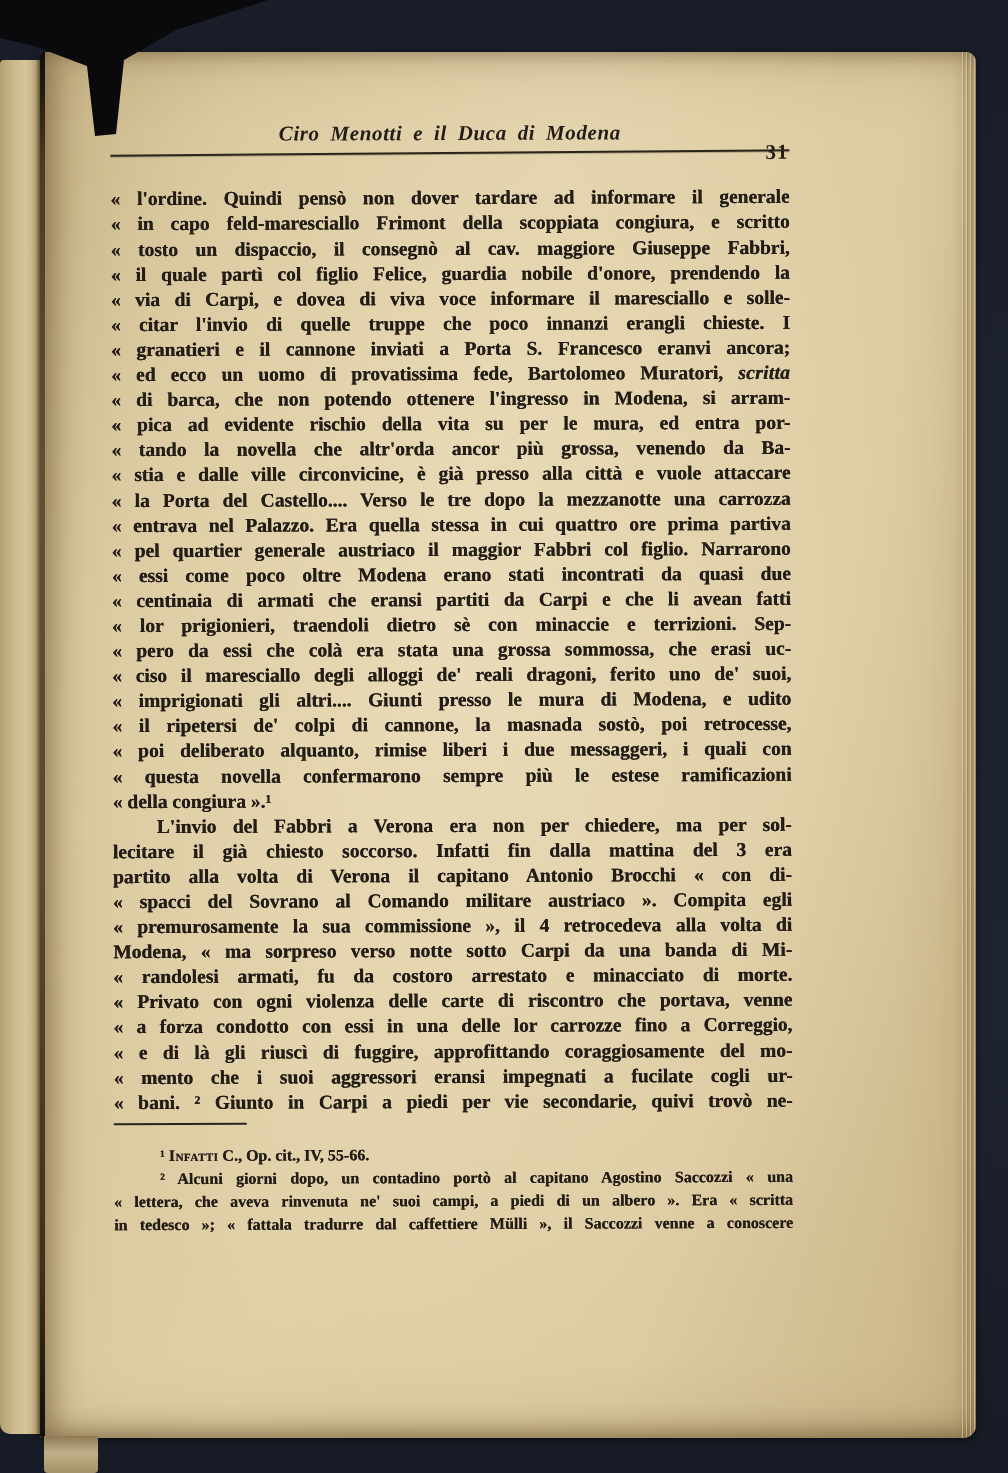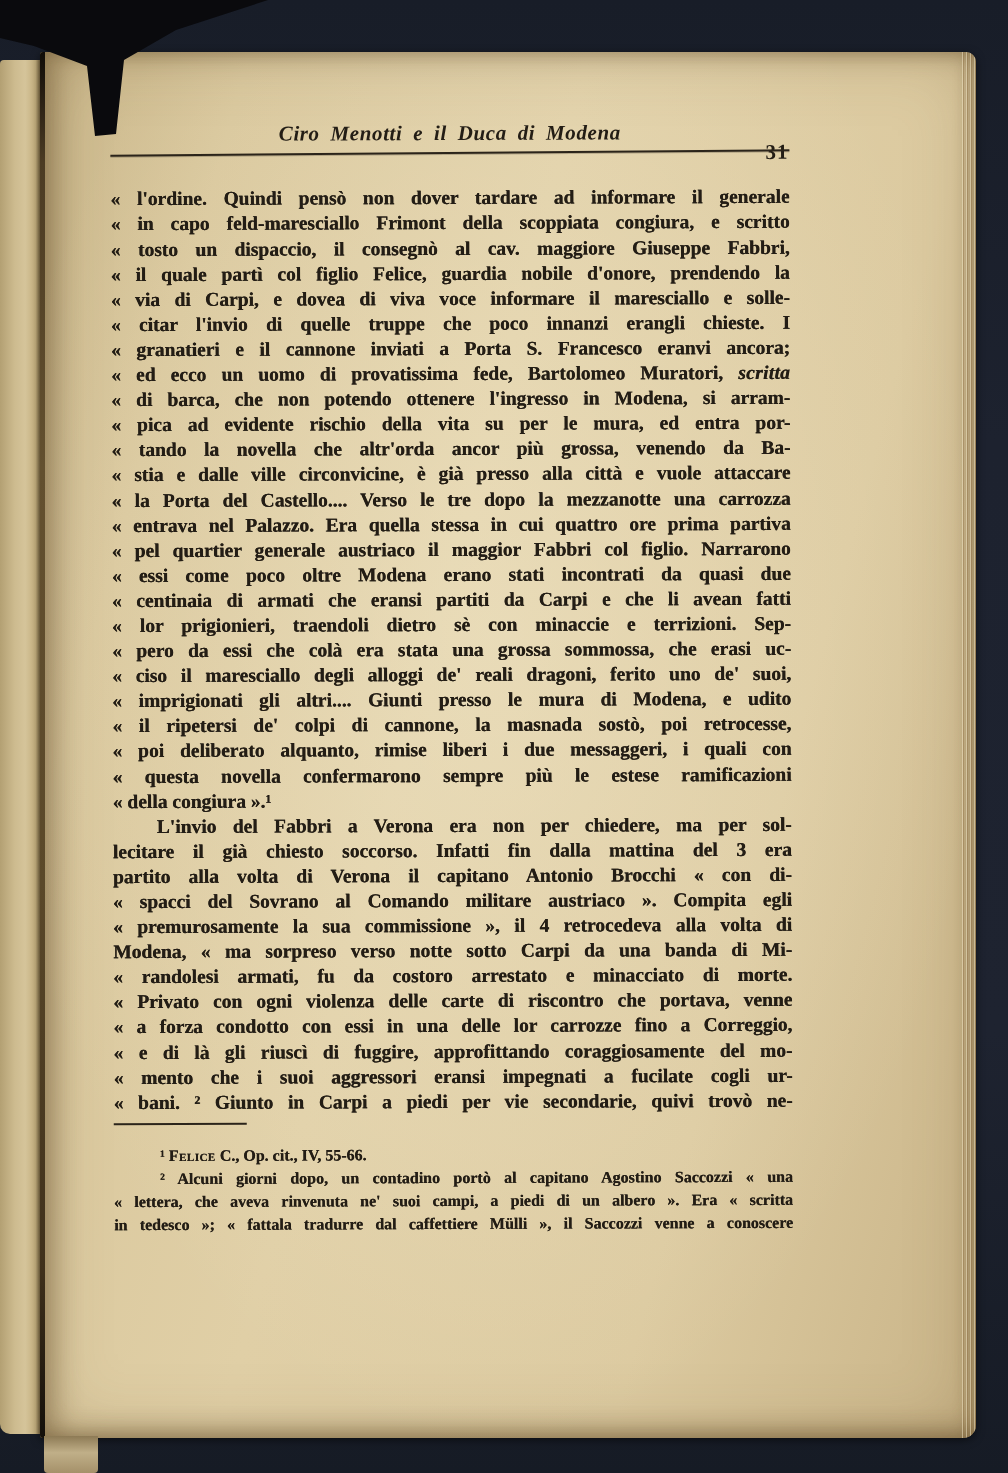--- a/index.html
+++ b/index.html
@@ -119,21 +119,21 @@
           <div class="bline">« Privato con ogni violenza delle carte di riscontro che portava, venne</div>
           <div class="bline">« a forza condotto con essi in una delle lor carrozze fino a Correggio,</div>
           <div class="bline">« e di là gli riuscì di fuggire, approfittando coraggiosamente del mo-</div>
           <div class="bline">« mento che i suoi aggressori eransi impegnati a fucilate cogli ur-</div>
           <div class="bline">« bani. ² Giunto in Carpi a piedi per vie secondarie, quivi trovò ne-</div>
         </div>
 
       <div class="footnotes">
         <div class="fn-rule"></div>
         <div class="fn-text">
-            <div class="fnline fn-indent short">¹ <span class="sc">Felice</span> C., Op. cit., IV, 55-66.</div>
+            <div class="fnline fn-indent short">¹ <span class="sc">Infatti</span> C., Op. cit., IV, 55-66.</div>
             <div class="fnline fn-indent">² Alcuni giorni dopo, un contadino portò al capitano Agostino Saccozzi « una</div>
             <div class="fnline">« lettera, che aveva rinvenuta ne' suoi campi, a piedi di un albero ». Era « scritta</div>
             <div class="fnline">in tedesco »; « fattala tradurre dal caffettiere Mülli », il Saccozzi venne a conoscere</div>
           </div>
       </div>
     </div>
   </div>
 
   <div class="cover-black"></div>
   <div class="binding-strip"></div>

